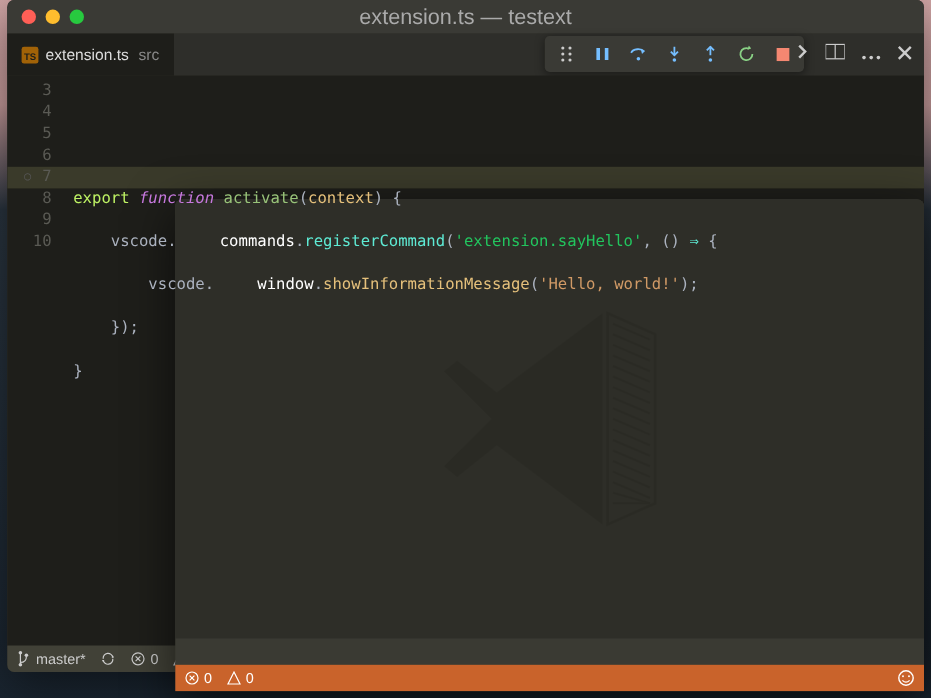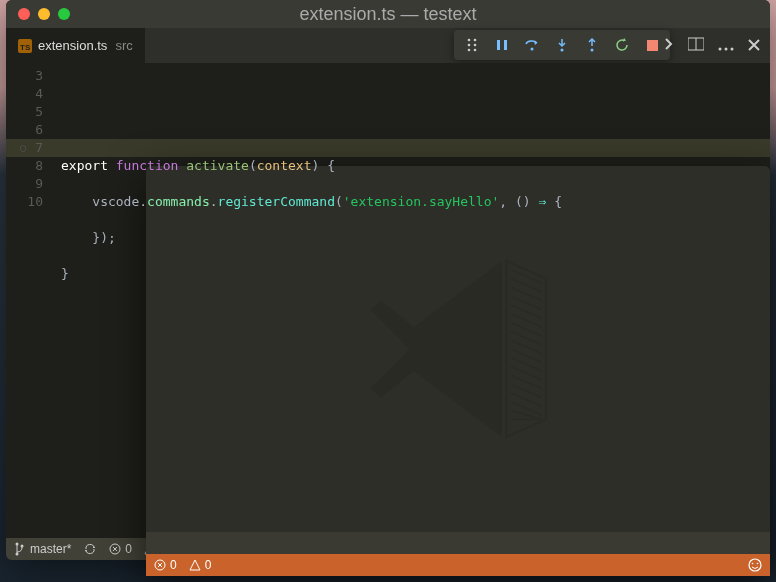--- a/index.html
+++ b/index.html
@@ -126,27 +126,27 @@
     position: relative;
   }
   .hl-line {
     position: absolute;
     left: 0; right: 0;
     height: 18px;
     background: #3a3a2a;
     z-index: 0;
   }
   .code-text { position: relative; z-index: 1; }
-  .kw-export { color: #ffffff; margin-top: 39px; }
-  .kw-func { color: #c678dd; }
+  .kw-export { color: #bef264; margin-top: 39px; }
+  .kw-func { color: #c678dd; font-style: italic; }
   .fn-name { color: #98c379; }
   .param { color: #e5c07b; }
   .punct { color: #abb2bf; }
   .comment { color: #5c6370; font-style: italic; }
-  .prop { color: #86efac; }
+  .prop { color: #ffffff; margin-left: 36px; }
   .method { color: #5eead4; }
   .string { color: #22c55e; }
   .method2 { color: #e5c07b; }
   .string2 { color: #d19a66; }
 
   .statusbar-main {
     position: absolute;
     bottom: 0; left: 0; right: 0;
     height: 22px;
     background: #414137;
@@ -323,20 +323,21 @@
       <div>7</div>
       <div>8</div>
       <div>9</div>
       <div>10</div>
     </div>
     <div class="code">
       <div class="code-text">
 <div> </div>
 <div><span class="kw-export">export</span> <span class="kw-func">function</span> <span class="fn-name">activate</span><span class="punct">(</span><span class="param">context</span><span class="punct">)</span><span class="punct"> {</span></div>
 <div><span>    </span><span class="punct">vscode</span><span class="punct">.</span><span class="prop">commands</span><span class="punct">.</span><span class="method">registerCommand</span><span class="punct">(</span><span class="string">'extension.sayHello'</span><span class="punct">, () </span><span class="method">⇒</span><span class="punct"> {</span></div>
+<div><span>        </span><span class="punct">vscode</span><span class="punct">.</span><span class="prop">window</span><span class="punct">.</span><span class="method2">showInformationMessage</span><span class="punct">(</span><span class="string2">'Hello, world!'</span><span class="punct">);</span></div>
 <div><span class="punct">    });</span></div>
 <div><span class="punct">}</span></div>
 <div> </div>
       </div>
     </div>
   </div>
 
   <div class="statusbar-main">
     <span>
       <svg width="12" height="14">

